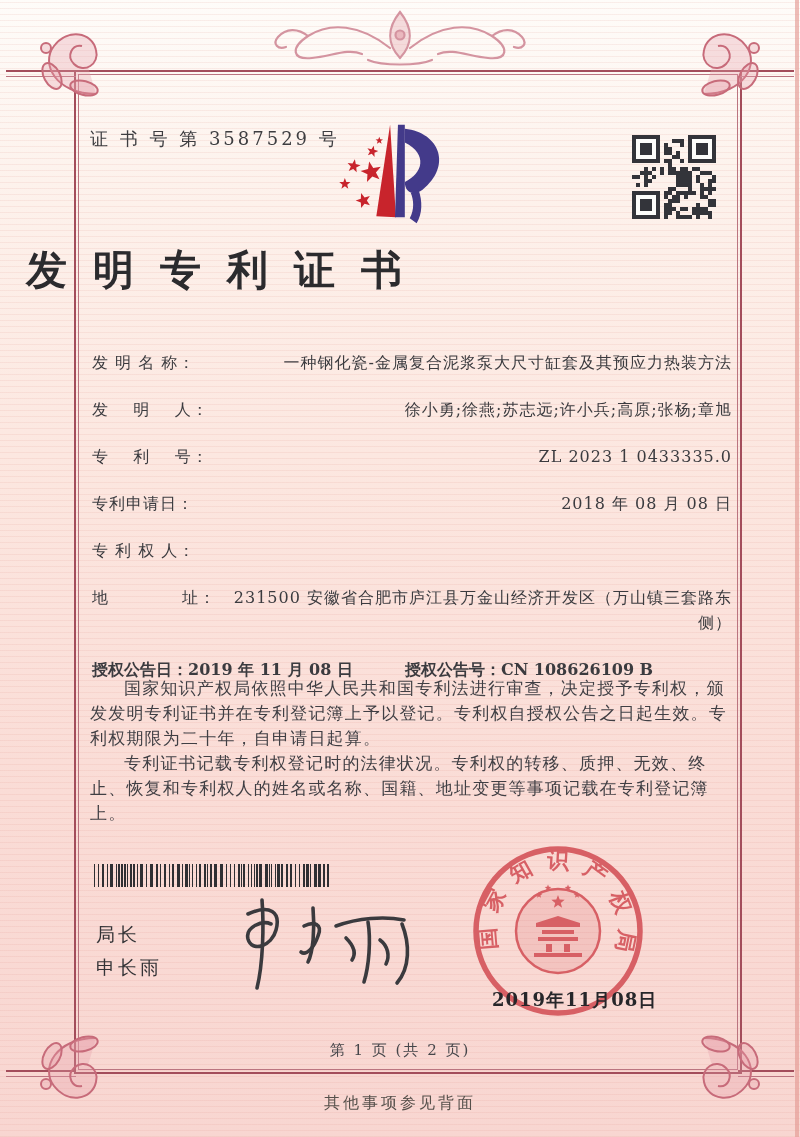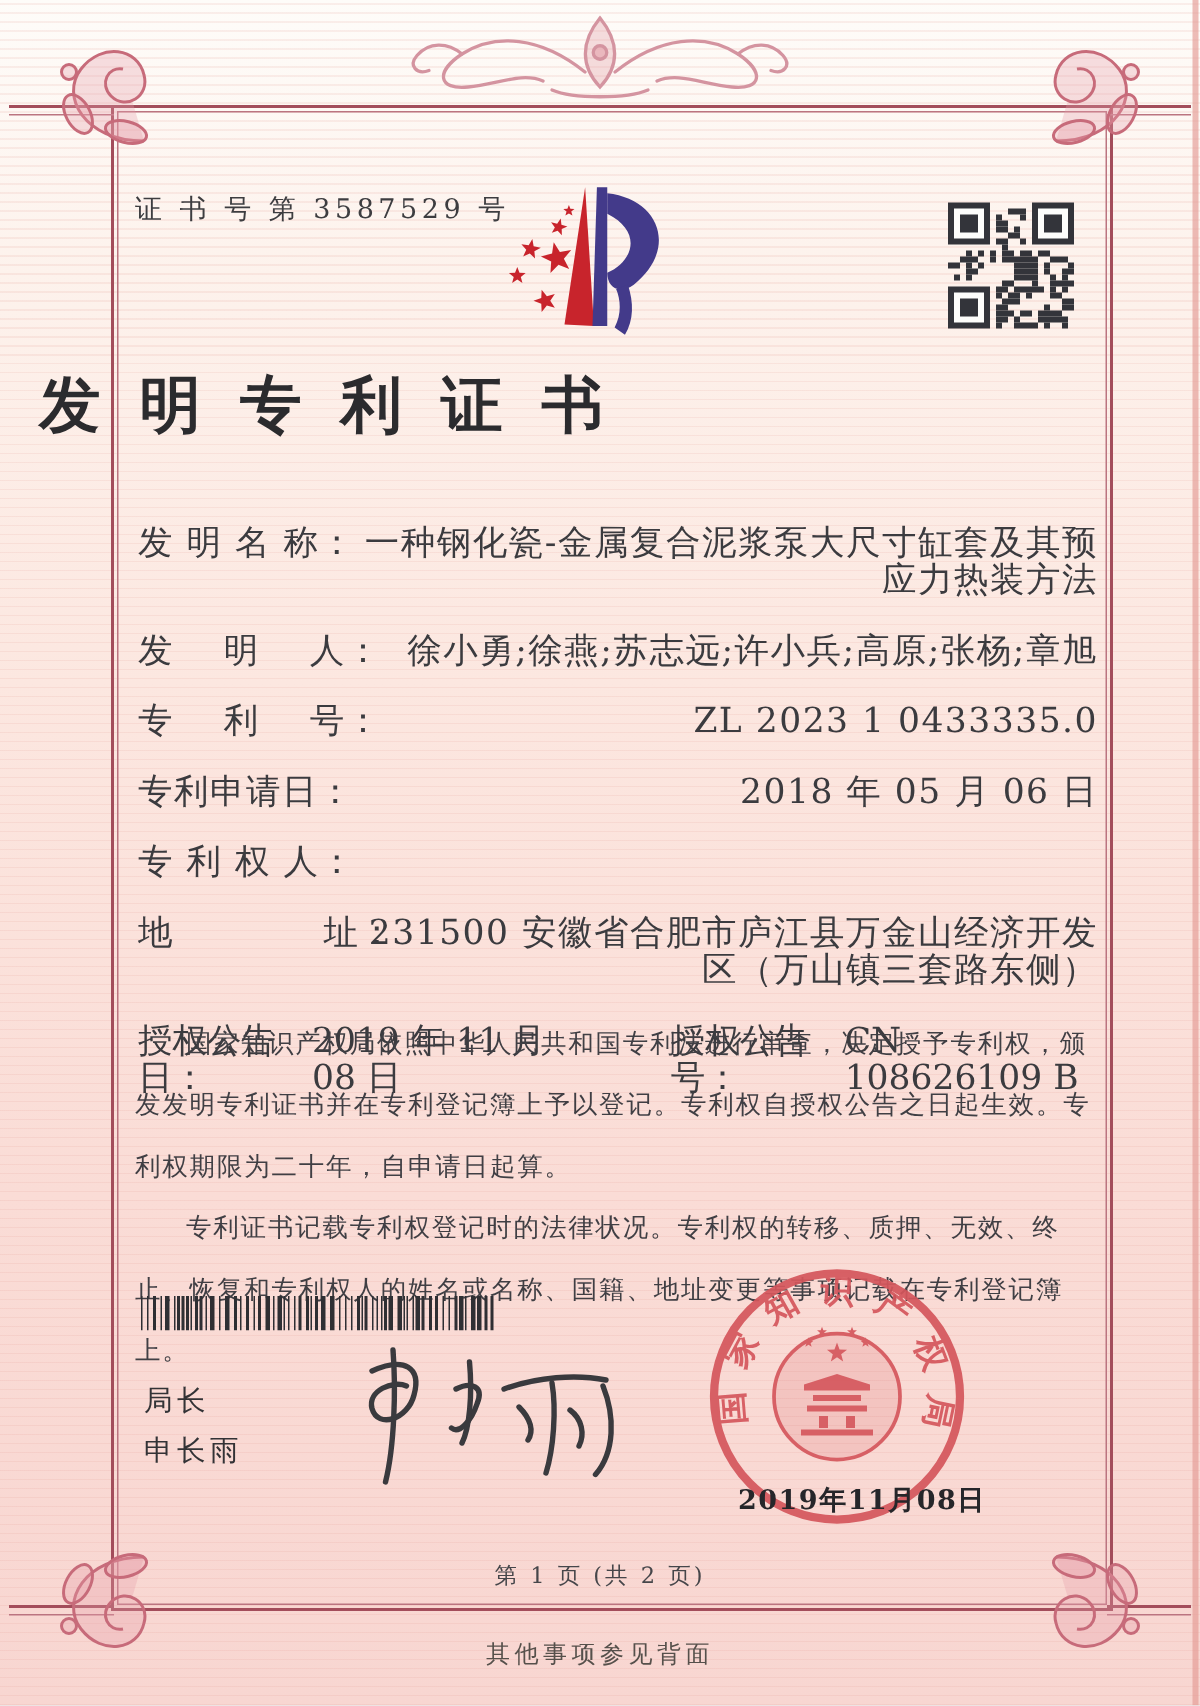--- a/index.html
+++ b/index.html
@@ -13,28 +13,28 @@
   .frame{position:absolute;left:74px;top:70px;width:664px;height:1000px;border:2px solid #a34d5b;z-index:1;}
   .frame::after{content:'';position:absolute;inset:2px;border:1px solid #bb7480;}
   .dline{position:absolute;height:4px;border-top:2px solid #a34d5b;border-bottom:1px solid #bb7480;z-index:1;}
   .ornament{position:absolute;z-index:1;}
   
   .cert-no{position:absolute;left:90px;top:127px;font-size:18px;letter-spacing:3px;color:#3d3d40;z-index:2;}
   .logo{position:absolute;left:336px;top:120px;z-index:2;}
   .qr{position:absolute;left:630px;top:133px;z-index:2;}
   .title{position:absolute;left:0;right:0;top:243px;font-size:41px;font-weight:bold;
     letter-spacing:26px;padding-left:26px;color:#2b2b2e;z-index:2;}
-  .fields{position:absolute;left:92px;top:350px;width:640px;z-index:2;color:#3b3b3f;font-size:23px;}
+  .fields{position:absolute;left:92px;top:350px;width:640px;z-index:2;color:#3b3b3f;font-size:16px;}
   .frow{display:flex;margin-bottom:22px;line-height:25px;}
   .flabel{width:140px;flex:0 0 140px;white-space:pre;letter-spacing:1px;}
   .fvalue{flex:1;letter-spacing:1px;text-align:right;}
-  .grant{display:flex;line-height:25px;margin-top:2px;}
+  .grant{display:flex;line-height:25px;margin-top:2px;font-weight:bold;}
   .grant .pair2{margin-left:52px;}
   .paras{position:absolute;left:90px;top:676px;width:644px;z-index:2;color:#403f44;}
-  .paras p{margin:0;font-size:17px;line-height:41px;letter-spacing:1.2px;text-indent:2em;}
+  .paras p{margin:0;font-size:17px;line-height:25px;letter-spacing:1.2px;text-indent:2em;}
   .barcode{position:absolute;left:94px;top:864px;z-index:2;}
   .officer{position:absolute;left:96px;top:918px;z-index:2;color:#333336;font-size:19px;letter-spacing:3px;line-height:33px;}
   .signature{position:absolute;left:218px;top:896px;z-index:2;}
   .seal{position:absolute;left:470px;top:843px;z-index:3;opacity:.92;}
   .seal-date{position:absolute;left:492px;top:988px;z-index:4;font-size:18px;font-weight:bold;
     letter-spacing:1px;color:#26262a;z-index:4;}
   .page-info{position:absolute;left:0;right:0;top:1041px;text-align:center;font-size:15px;
     letter-spacing:2px;color:#46464a;z-index:2;}
   .back-note{position:absolute;left:0;right:0;top:1093px;text-align:center;font-size:16px;
     letter-spacing:3px;color:#56504b;z-index:2;}
@@ -257,21 +257,21 @@
     <div class="frow">
       <span class="flabel">发    明    人：</span>
       <span class="fvalue">徐小勇;徐燕;苏志远;许小兵;高原;张杨;章旭</span>
     </div>
     <div class="frow">
       <span class="flabel">专    利    号：</span>
       <span class="fvalue">ZL 2023 1 0433335.0</span>
     </div>
     <div class="frow">
       <span class="flabel">专利申请日：</span>
-      <span class="fvalue">2018 年 05 月 06 日</span>
+      <span class="fvalue">2018 年 08 月 08 日</span>
     </div>
     <div class="frow">
       <span class="flabel">专 利 权 人：</span>
     </div>
     <div class="frow">
       <span class="flabel">地            址：</span>
       <span class="fvalue">231500 安徽省合肥市庐江县万金山经济开发区（万山镇三套路东侧）</span>
     </div>
     <div class="grant">
       <span>授权公告日：</span>

